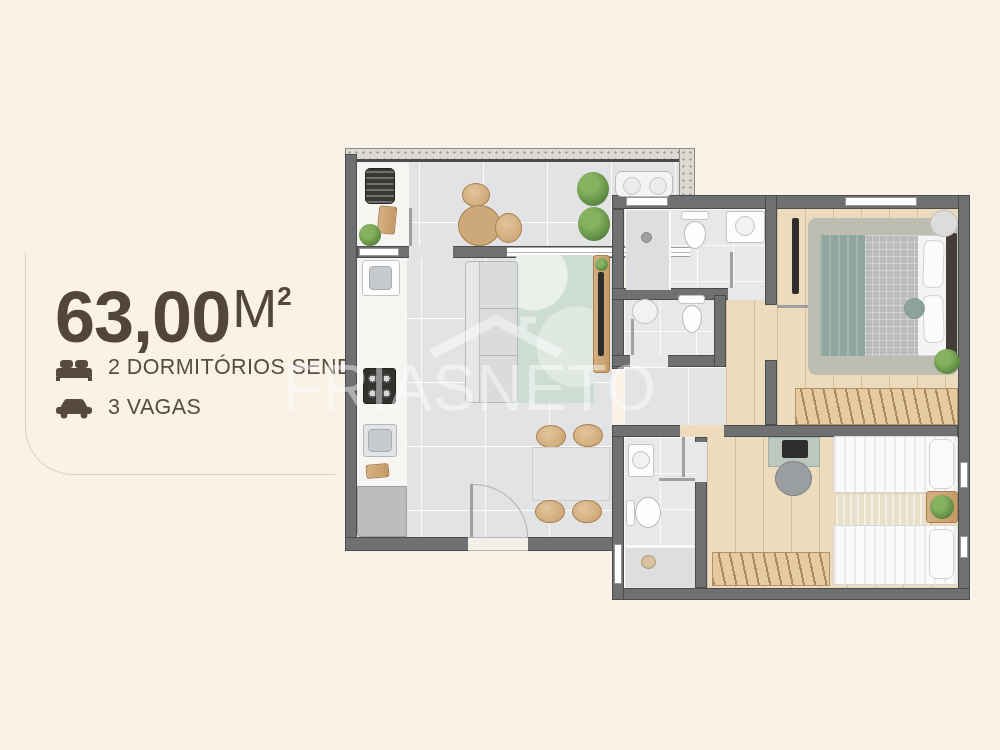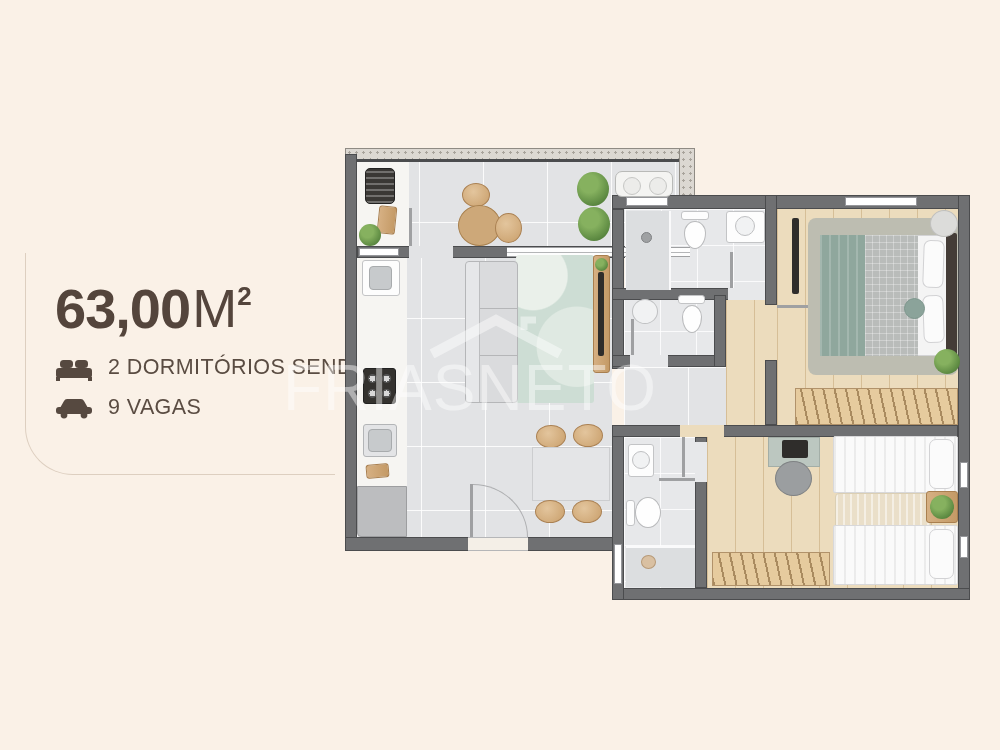--- a/index.html
+++ b/index.html
@@ -2,21 +2,21 @@
 <html><head>
 <meta charset="utf-8">
 <style>
   html,body{margin:0;padding:0;width:1000px;height:750px;overflow:hidden;
     background:#faf1e7;font-family:"Liberation Sans",sans-serif;}
   .abs{position:absolute;box-sizing:border-box;}
   
   .card-line{border-left:1.5px solid #ddcfc0;border-bottom:1.5px solid #ddcfc0;
     border-bottom-left-radius:48px;}
   .title{display:flex;align-items:flex-start;color:#54453c;}
-  .title .val{font-size:56px;font-weight:800;letter-spacing:-1px;line-height:1;}
+  .title .val{font-size:72px;font-weight:800;letter-spacing:-1px;line-height:1;}
   .title .unit{font-size:54px;font-weight:500;line-height:1;margin-left:2px;}
   .title sup{font-size:26px;font-weight:600;line-height:1;margin-top:2px;}
   .feat-row{display:flex;gap:13px;align-items:flex-start;margin-bottom:4px;}
   .feat-icon{width:40px;flex:0 0 40px;padding-top:4px;}
   .feat-text{font-size:21.5px;font-weight:500;letter-spacing:.4px;color:#5a4c42;line-height:31px;}
   .indent{margin-left:53px;}
   
   .wall{background:#6f7072;border:1px solid #4b4c4e;}
   .hatch{background-color:#dcd8d2;
     background-image:radial-gradient(circle,#a8a39b 1px,transparent 1.4px);
@@ -127,21 +127,21 @@
     <span class="feat-icon">
       <svg width="38" height="24" viewBox="0 0 38 24">
           <g fill="#564940">
         <path d="M5 12 l4-7 a4 4 0 0 1 3-2 h14 a4 4 0 0 1 3 2 l4 7 z"></path>
         <rect x="1" y="11" width="36" height="7" rx="3"></rect>
         <circle cx="9" cy="19" r="3.4"></circle>
             <circle cx="29" cy="19" r="3.4"></circle>
           </g>
         </svg>
     </span>
-    <span class="feat-text">9 VAGAS</span>
+    <span class="feat-text">3 VAGAS</span>
   </div>
 </div>
 
 <div class="abs" style="left:345px;top:148px;width:625px;height:452px;">
 
   <div class="abs tile" style="left:10px;top:10px;width:340px;height:96px;"></div>
   <div class="abs whitefloor" style="left:10px;top:12px;width:54px;height:158px;"></div>
   <div class="abs tile" style="left:12px;top:106px;width:255px;height:285px;"></div>
   <div class="abs whitefloor" style="left:12px;top:108px;width:50px;height:232px;"></div>
   <div class="abs bathtile" style="left:280px;top:61px;width:140px;height:84px;"></div>

